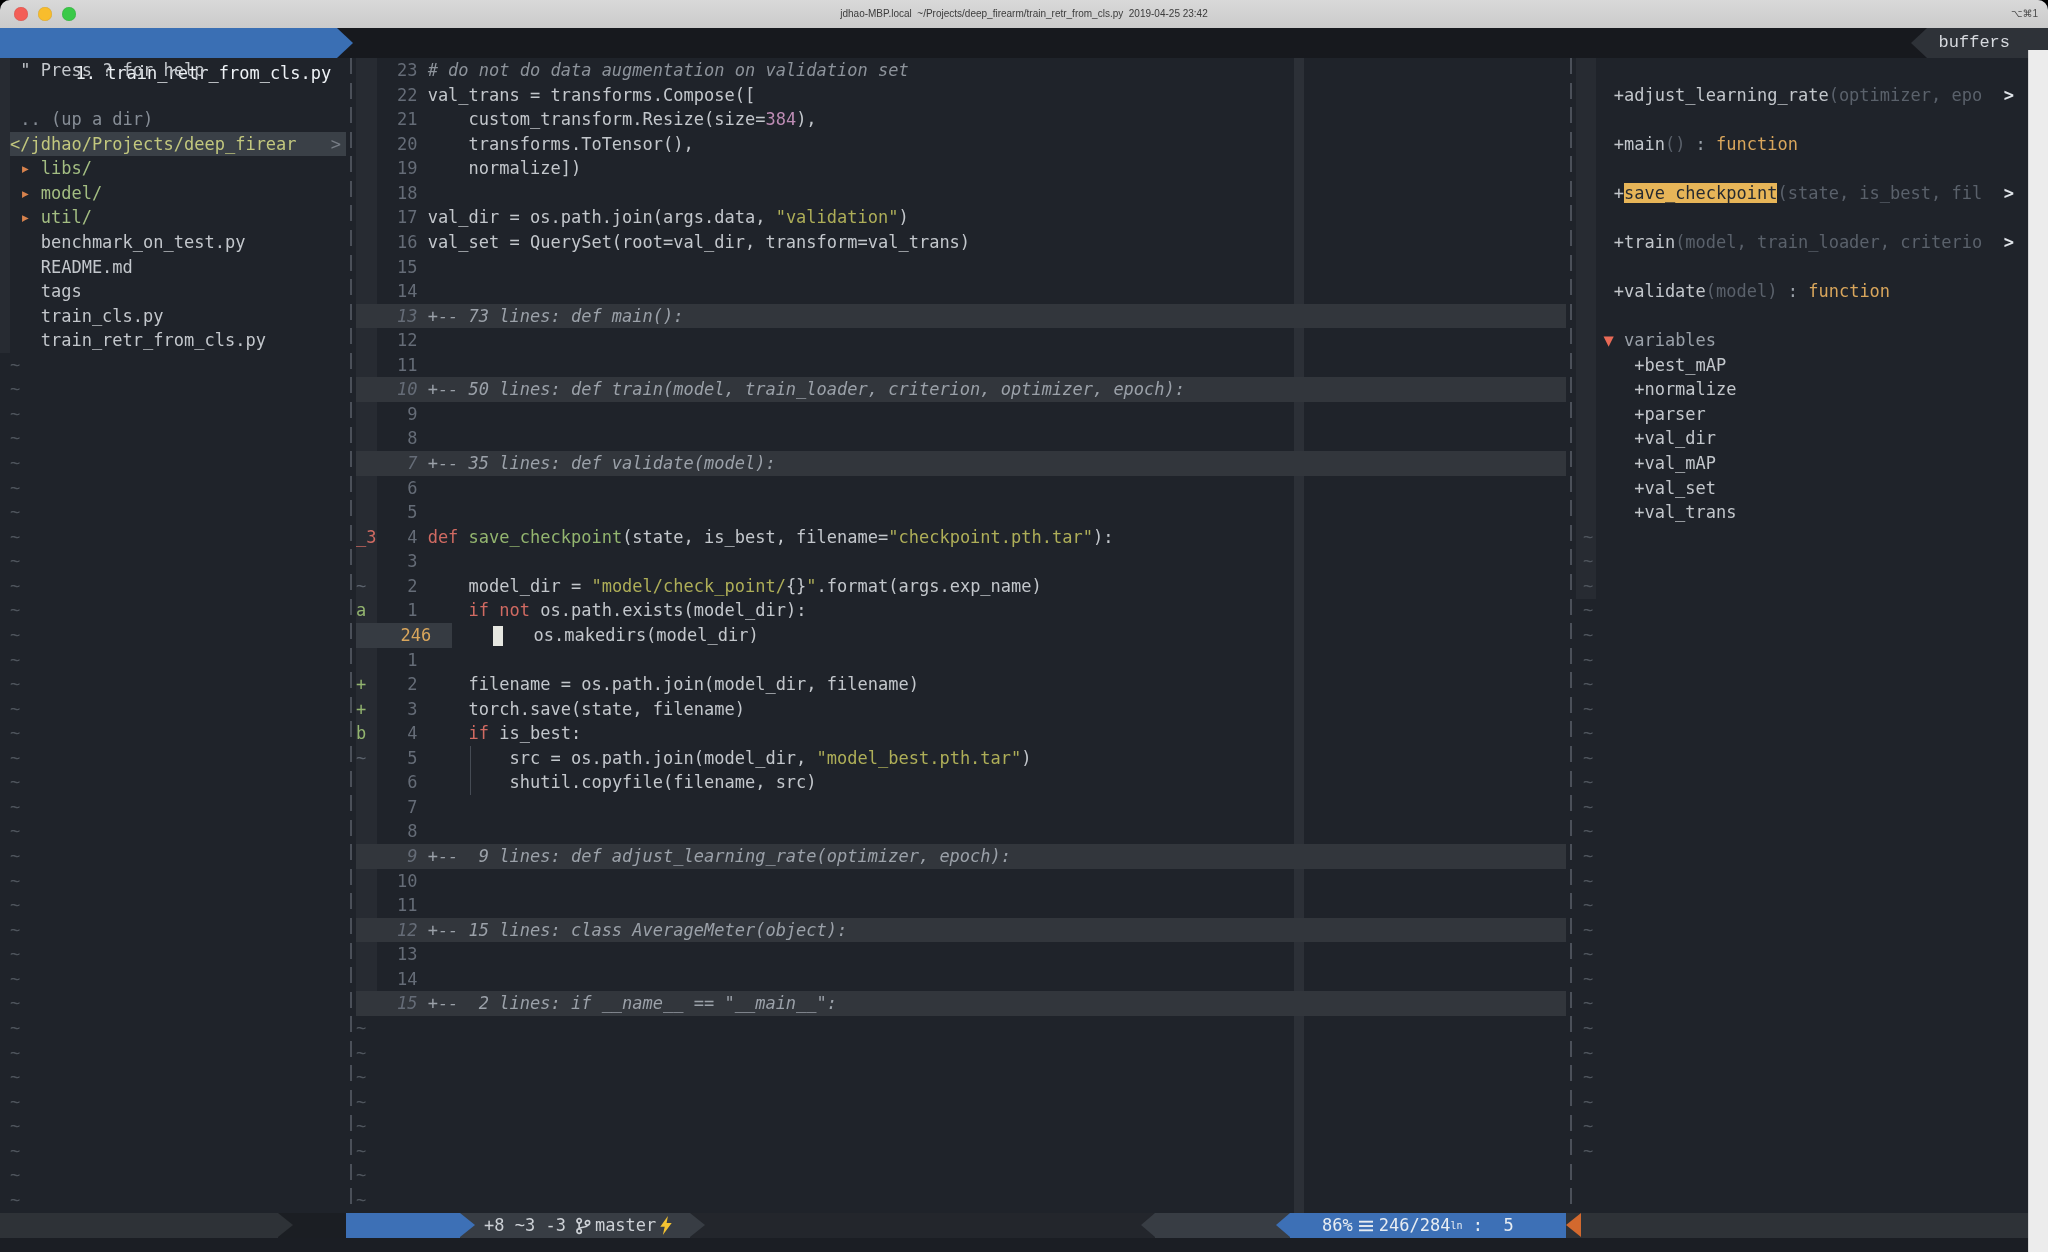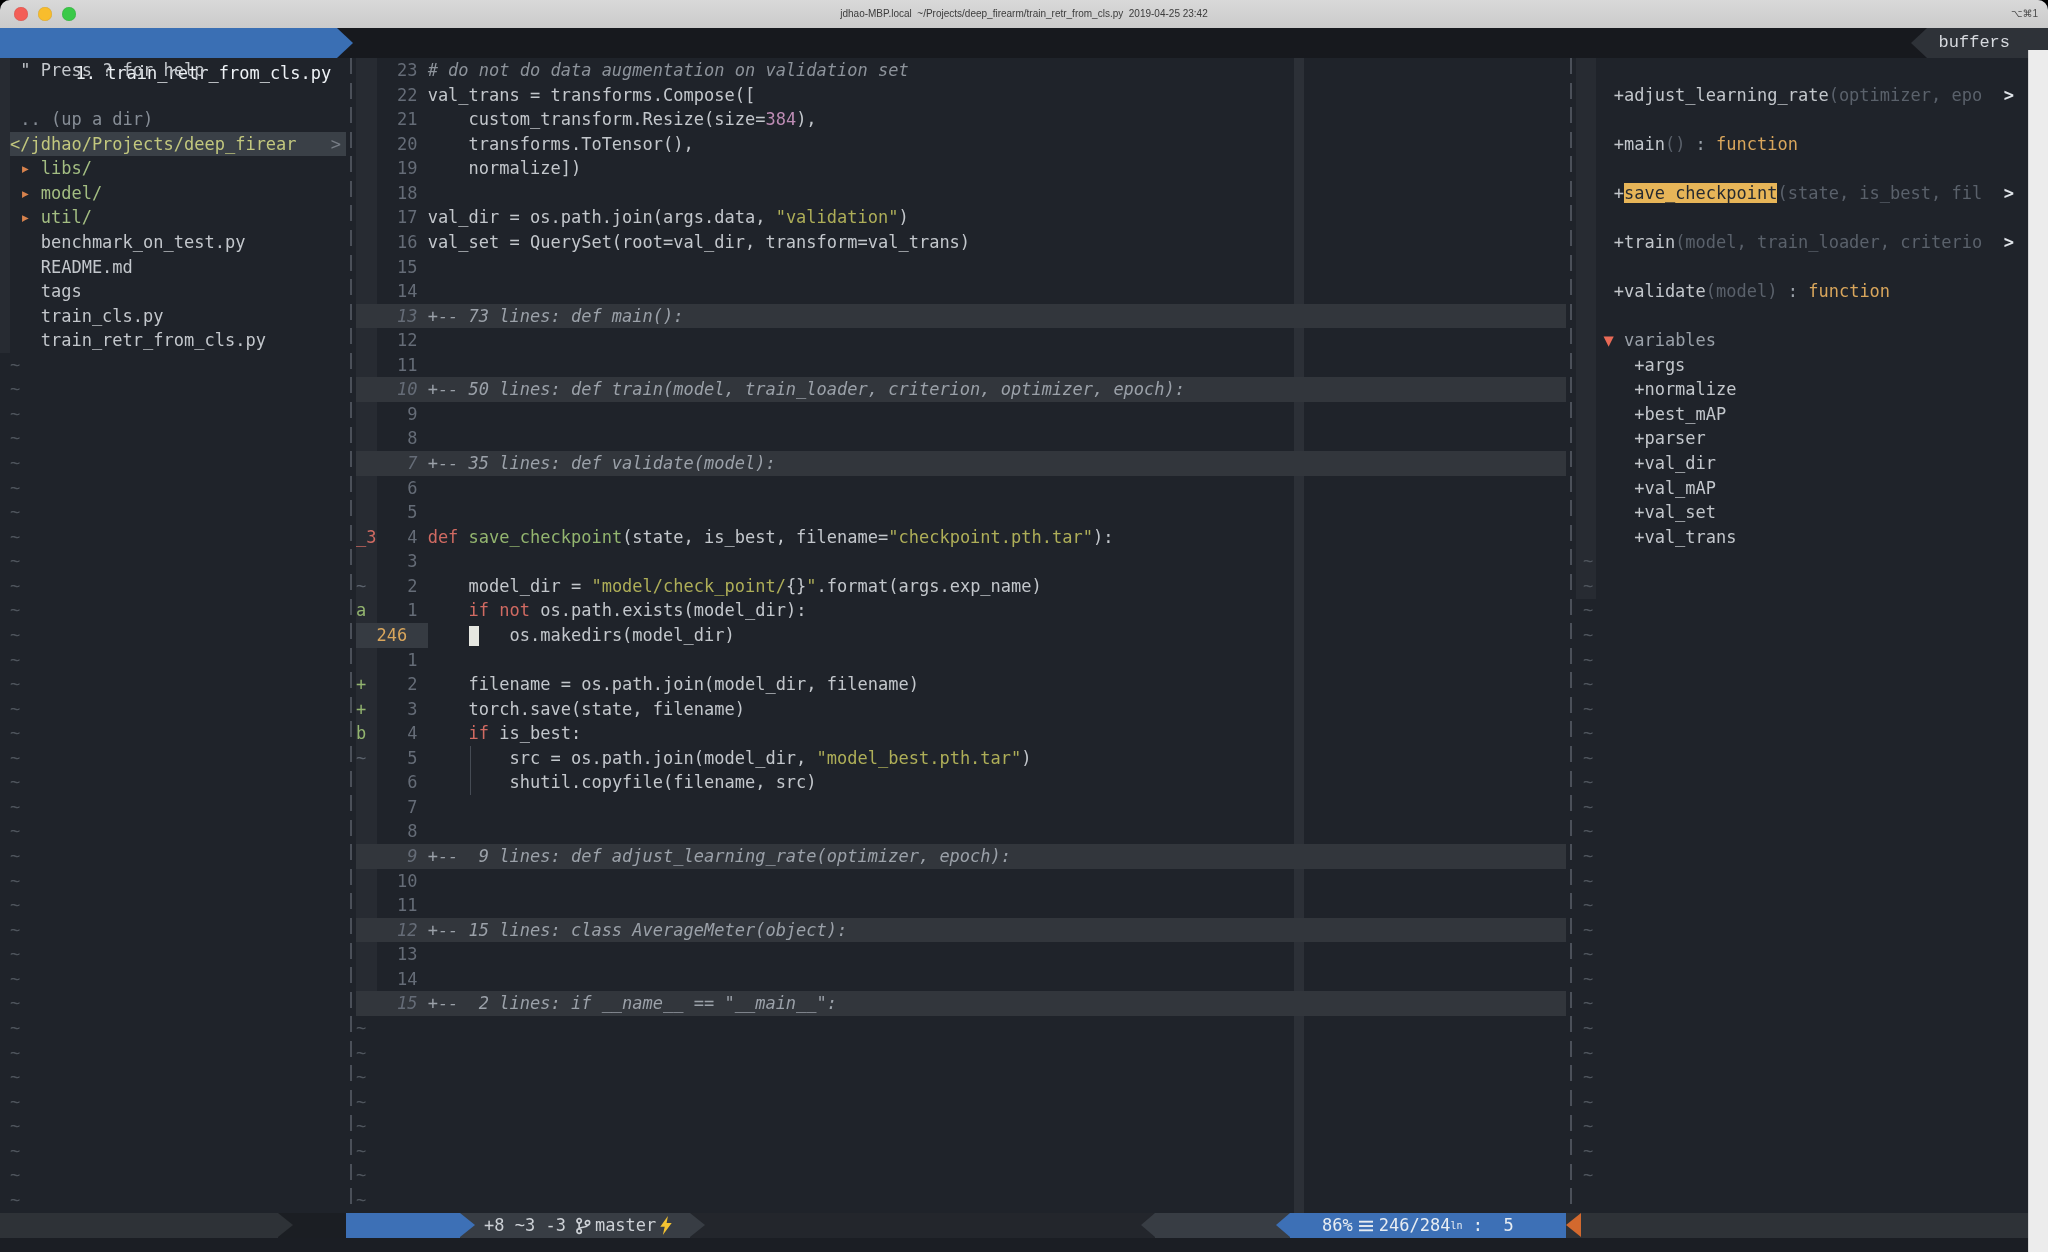--- a/index.html
+++ b/index.html
@@ -23,21 +23,21 @@
   .win{position:absolute;top:58px;height:1155px;overflow:hidden;}
   .row{height:var(--rh);line-height:var(--rh);white-space:pre;position:relative;color:var(--fg);}
   .strip{position:absolute;top:0;background:var(--strip);}
   .sep{position:absolute;top:58px;height:1155px;width:2px;
     background:repeating-linear-gradient(180deg,#4b5059 0 16px,transparent 16px 24.57px);}
   .colorcolumn{position:absolute;top:0;width:10px;height:1155px;background:var(--colc);}
   
   .gut{display:inline-block;}
   .sign{display:inline-block;width:2ch;}
   .lnum{display:inline-block;width:4ch;text-align:right;color:var(--ln);margin-right:1ch;}
-  .curgut{background:#363b42;}
+  .curgut{background:#363b42;padding-left:24px;}
   .curgut .lnum{text-align:left;color:var(--gold);}
   .fold{background:var(--fold);}
   .fold .lnum{font-style:italic;}
   .foldtext{color:#9ba1a9;font-style:italic;}
   .hlrow{background:var(--hlrow);}
   .tilderow{color:var(--tilde);}
   
   .tk-fg{color:var(--fg);} .tk-fg2{color:#9aa1a9;}
   .tk-kw{color:var(--red);} .tk-fn{color:var(--green);}
   .tk-str{color:var(--strc);} .tk-num{color:var(--pink);}
@@ -202,23 +202,22 @@
         <div class="row"></div>
         <div class="row"><span class="tk-fg">   +main</span><span class="tk-dim">()</span><span class="tk-fg2"> : </span><span class="tk-gold">function</span></div>
         <div class="row"></div>
         <div class="row"><span class="tk-fg">   +</span><span class="tk-hl">save_checkpoint</span><span class="tk-dim">(state, is_best, fil</span><span class="tk-trunc">&gt;</span></div>
         <div class="row"></div>
         <div class="row"><span class="tk-fg">   +train</span><span class="tk-dim">(model, train_loader, criterio</span><span class="tk-trunc">&gt;</span></div>
         <div class="row"></div>
         <div class="row"><span class="tk-fg">   +validate</span><span class="tk-dim">(model)</span><span class="tk-fg2"> : </span><span class="tk-gold">function</span></div>
         <div class="row"></div>
         <div class="row"><span class="tk-salmon">  ▼ </span><span class="tk-fg2">variables</span></div>
-        <div class="row"><span class="tk-fg">     +args</span></div>
+        <div class="row"><span class="tk-fg">     +best_mAP</span></div>
         <div class="row"><span class="tk-fg">     +normalize</span></div>
-        <div class="row"><span class="tk-fg">     +best_mAP</span></div>
         <div class="row"><span class="tk-fg">     +parser</span></div>
         <div class="row"><span class="tk-fg">     +val_dir</span></div>
         <div class="row"><span class="tk-fg">     +val_mAP</span></div>
         <div class="row"><span class="tk-fg">     +val_set</span></div>
         <div class="row"><span class="tk-fg">     +val_trans</span></div>
         <div class="row tilderow">~</div>
         <div class="row tilderow">~</div>
         <div class="row tilderow">~</div>
         <div class="row tilderow">~</div>
         <div class="row tilderow">~</div>

